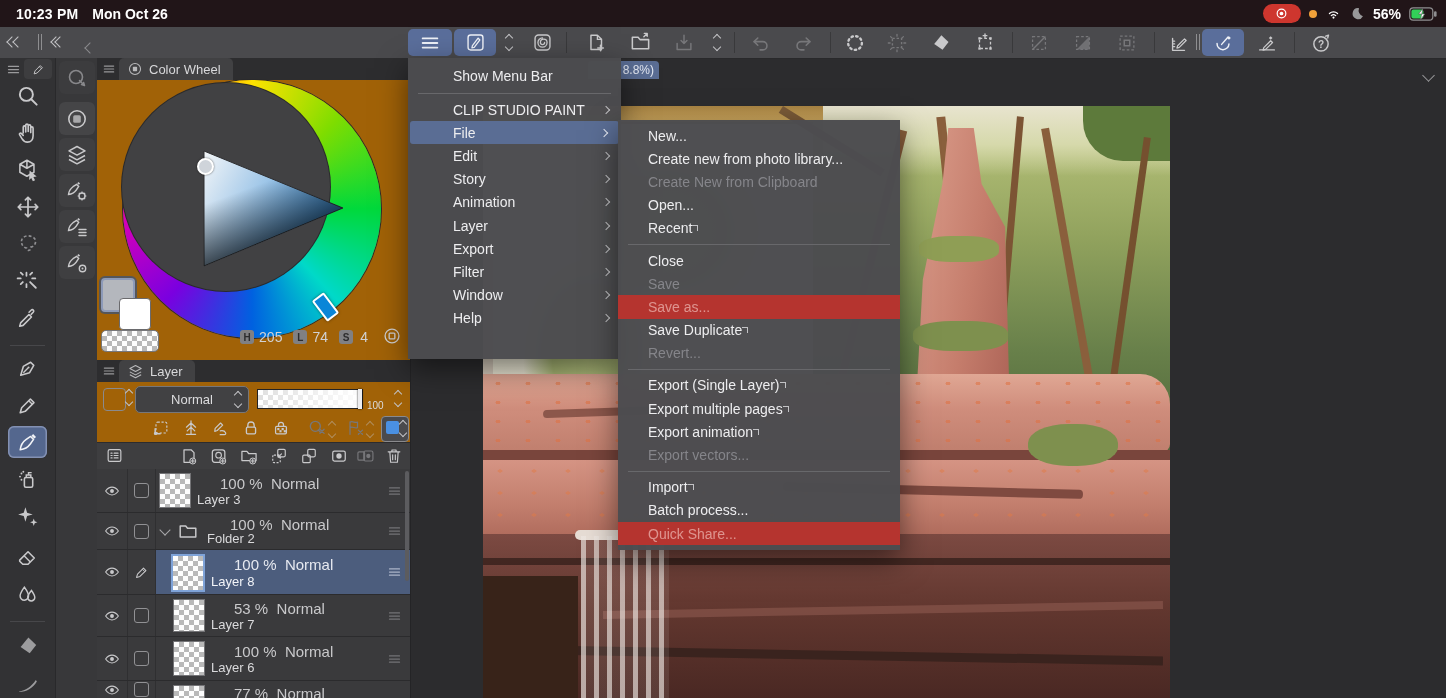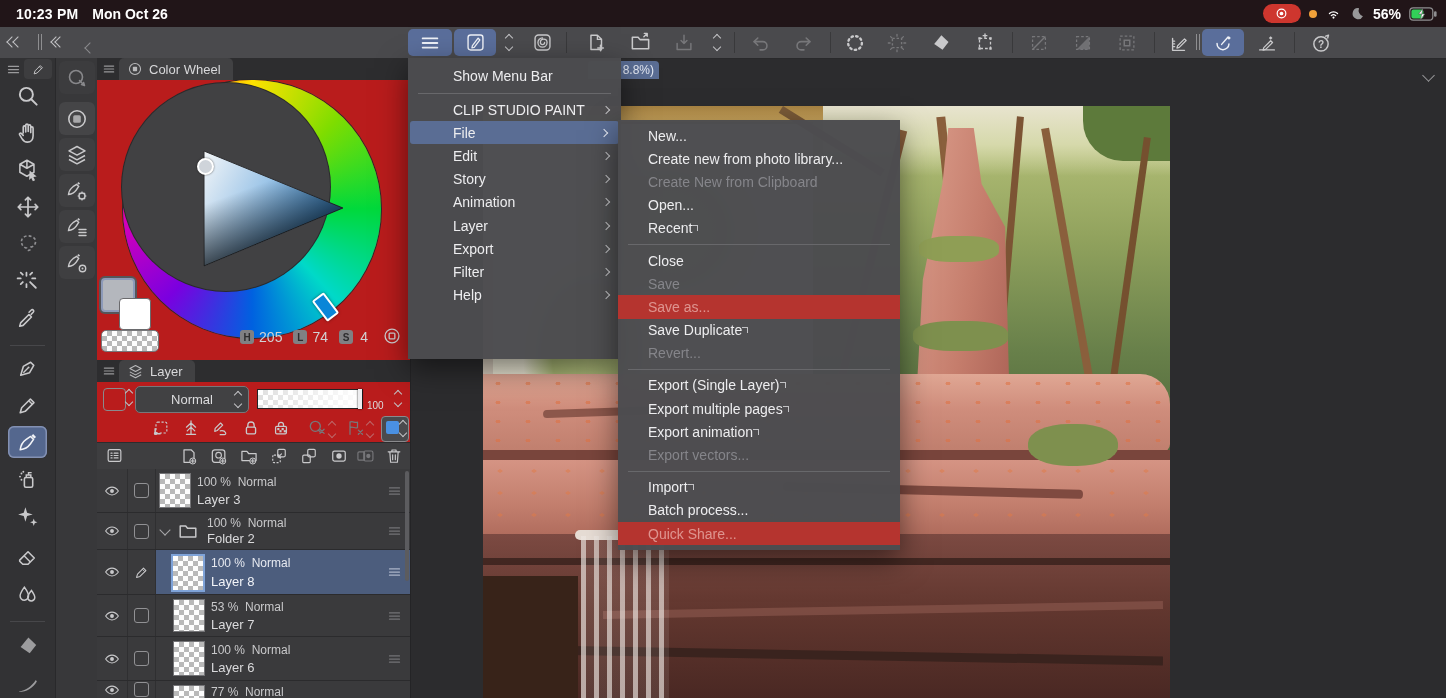--- a/index.html
+++ b/index.html
@@ -31,21 +31,21 @@
   
   #leftbar{left:0;top:58px;width:55px;height:640px;background:#323234;}
   .ltool{position:absolute;left:8px;width:39px;height:32px;display:flex;align-items:center;justify-content:center;border-radius:6px;}
   .ltool.on{background:#54678e;box-shadow:0 0 0 1.5px #8391b3 inset;}
   .ltool.on .ic{color:#f2f4f8;}
   .lsep{position:absolute;left:10px;width:35px;height:1px;background:#47474a;}
   
   #dock{left:55px;top:58px;width:42px;height:640px;background:#38383a;border-left:1px solid #29292b;border-right:1px solid #252527;}
   .dbtn{position:absolute;left:3px;width:36px;height:33px;display:flex;align-items:center;justify-content:center;border-radius:6px;background:#3f3f41;}
   
-  .panel{background:#b91c1c;}
+  .panel{background:#a16207;}
   .phead{position:absolute;left:0;top:0;width:100%;height:22px;background:#2d2d2f;display:flex;align-items:center;}
   .ptab{height:22px;display:flex;align-items:center;gap:6px;background:#414143;border-radius:5px 5px 0 0;padding:0 12px 0 8px;margin-left:22px;color:#d8d8da;font-size:13px;}
   .pburger{position:absolute;left:5px;top:4px;}
   
   .chk{background-image:linear-gradient(45deg,#b9b9b9 25%,transparent 25%,transparent 75%,#b9b9b9 75%),linear-gradient(45deg,#b9b9b9 25%,#fdfdfd 25%,#fdfdfd 75%,#b9b9b9 75%);background-size:10px 10px;background-position:0 0,5px 5px;}
   
   #wheelring{position:absolute;left:26px;top:22px;width:258px;height:258px;border-radius:50%;
     background:conic-gradient(from 0deg,#ffe100,#7fdd00 12%,#00d93c 25%,#00d9c8 38%,#0061e0 50%,#7a00e0 62%,#e000b4 75%,#e00000 87%,#ff9d00 95%,#ffe100);
     box-shadow:0 0 0 1px #2a2a2c;}
   #wheelhole{position:absolute;left:25px;top:25px;width:208px;height:208px;border-radius:50%;background:#414143;box-shadow:0 0 0 1px #2a2a2c;}
@@ -60,21 +60,21 @@
   .sel3{border:1.5px solid #8a8a8d;border-radius:4px;}
   #blendsel{position:absolute;left:38px;top:4px;width:112px;height:25px;background:#414143;border:1px solid #77777a;border-radius:5px;display:flex;align-items:center;justify-content:center;color:#dcdcde;font-size:13px;}
   #opaslider{position:absolute;left:160px;top:7px;width:104px;height:18px;border:1px solid #232325;}
   #opafill{position:absolute;left:0;top:0;height:100%;width:100%;background:linear-gradient(to right,rgba(255,255,255,.55),rgba(255,255,255,.97));}
   #opahandle{position:absolute;right:0;top:-1px;width:4px;height:20px;background:#ededef;box-shadow:0 0 2px #000;}
   .lrow{position:absolute;left:0;width:100%;border-bottom:1px solid #2b2b2d;background:#3a3a3c;}
   .lrow .eyec{position:absolute;left:0;top:0;width:30px;height:100%;display:flex;align-items:center;justify-content:center;border-right:1px solid #2f2f31;}
   .lrow .ckc{position:absolute;left:30px;top:0;width:28px;height:100%;display:flex;align-items:center;justify-content:center;border-right:1px solid #2f2f31;}
   .ckbox{width:13px;height:13px;border:1.5px solid #919194;border-radius:3px;}
   .lthumb{position:absolute;top:4px;width:30px;height:100%;border:1px solid #737376;}
-  .ltx1{position:absolute;font-size:12px;color:#c9c9cb;}
+  .ltx1{position:absolute;font-size:15px;color:#c9c9cb;margin-left:23px;}
   .ltx2{position:absolute;font-size:13px;color:#dadadc;}
   .lmen{position:absolute;right:8px;top:50%;transform:translateY(-50%);}
   .selbg{position:absolute;left:58px;right:0;top:0;bottom:0;background:#4c5d7d;}
   
   #mainmenu{left:408px;top:58px;width:213px;height:296px;background:rgba(76,76,79,.985);box-shadow:0 10px 28px rgba(0,0,0,.5);z-index:50;padding-top:5px;}
   .mi{position:relative;height:23.2px;display:flex;align-items:center;padding-left:45px;color:#ededef;font-size:14px;}
   .mi.first{height:26px;}
   .mi .chevpos{position:absolute;right:12px;top:50%;transform:translateY(-50%) rotate(45deg);}
   .mi.hl{background:#5a6d94;border-radius:3px;margin:0 2px;padding-left:43px;}
   .msep{height:1px;background:#68686b;margin:4px 10px 4px 10px;}
@@ -990,20 +990,24 @@
       </div>
     <div class="mi">
         <span>Export</span>
         <span class="cv sm chevpos"></span>
       </div>
     <div class="mi">
         <span>Filter</span>
         <span class="cv sm chevpos"></span>
       </div>
     <div class="mi">
+        <span>Window</span>
+        <span class="cv sm chevpos"></span>
+      </div>
+    <div class="mi">
         <span>Help</span>
         <span class="cv sm chevpos"></span>
       </div>
   </div>
 
   <div id="submenu" class="abs">
     <div class="si">
         <span>New...</span>
       </div>
     <div class="si">

